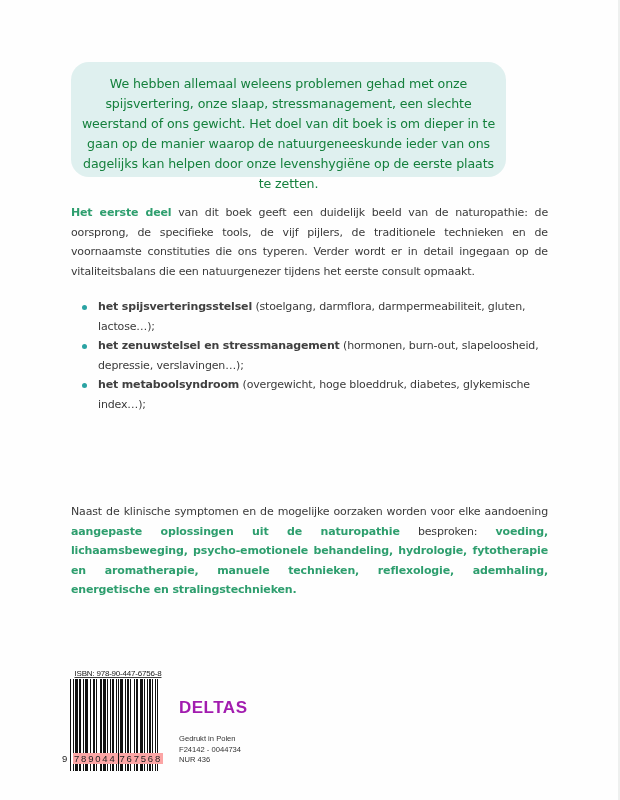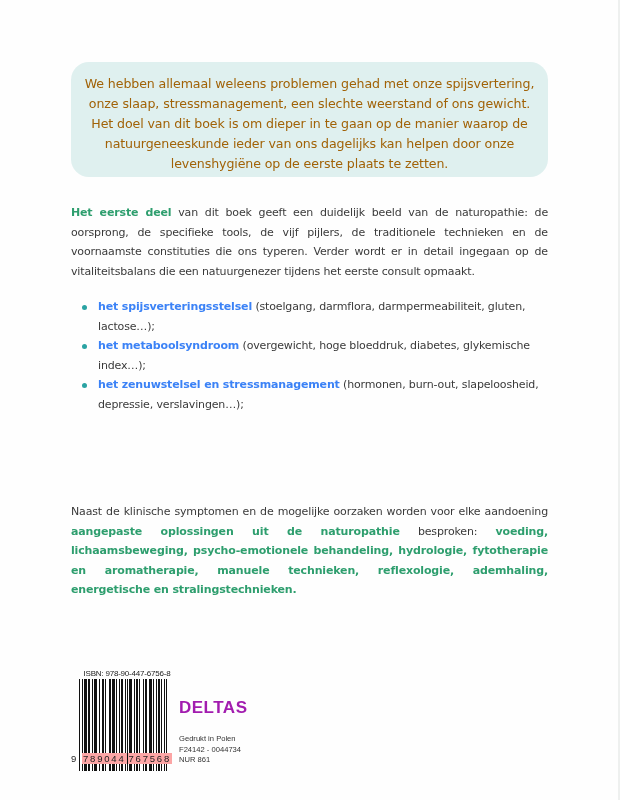--- a/index.html
+++ b/index.html
@@ -2,41 +2,41 @@
 <html><head>
   <meta charset="utf-8">
   <style>
     html, body { margin: 0; padding: 0; }
     body {
       width: 620px; height: 800px; background: #fefefe; position: relative; overflow: hidden;
       font-family: "DejaVu Sans", sans-serif; color: #3a3a3a;
     }
     .edge { position: absolute; right: 0; top: 0; width: 2px; height: 800px; background: #eef0ef; }
     .intro-box {
-      position: absolute; left: 71px; top: 62px; width: 477px; height: 115px;
+      position: absolute; left: 71px; top: 62px; width: 435px; height: 115px;
       background: #dff0ef; border-radius: 18px; box-sizing: border-box;
       padding: 12px 10px 0 10px; text-align: center;
-      color: #a16207; font-size: 12.6px; line-height: 20px; letter-spacing: -0.1px;
+      color: #15803d; font-size: 12.6px; line-height: 20px; letter-spacing: -0.1px;
     }
     .body-text {
       position: absolute; left: 71px; width: 477px;
       font-size: 11px; line-height: 19.6px; text-align: justify; letter-spacing: -0.15px; color: #3a3a3a;
     }
     .green { color: #2e9e6e; font-weight: bold; }
-    .teal  { color: #3b82f6; font-weight: bold; }
+    .teal  { color: #404040; font-weight: bold; }
     .sec1 { top: 203px; }
     .sec2 { top: 297px; text-align: left; }
     .sec3 { top: 502px; }
     ul.themes { list-style: none; margin: 0; padding: 0; }
     ul.themes li { position: relative; padding-left: 27px; text-align: left; }
     ul.themes li .dot {
       position: absolute; left: 11px; top: 8px; width: 5px; height: 5px; border-radius: 50%; background: #2aa3a3;
     }
     p { margin: 0; }
-    .barcode-block { position: absolute; left: 71px; top: 669px; width: 106px; }
+    .barcode-block { position: absolute; left: 62px; top: 669px; width: 106px; text-decoration: underline; }
     .isbn-label { font-size: 8px; color: #222; letter-spacing: -0.2px; text-align: center; margin-left: 6px; font-family: "Liberation Sans", sans-serif; }
     .bars { display: flex; height: 92px; margin-left: 8px; margin-top: 1px; align-items: stretch; }
     .bars span { display: block; background: #111; }
     .barcode-digits {
       position: absolute; left: 0; top: 84px; width: 106px; display: flex; font-family: "Liberation Sans", sans-serif;
       font-size: 9.5px; color: #222; background: transparent;
     }
     .barcode-digits .first { width: 8px; }
     .barcode-digits .grp { background: #fca5a5; padding: 0 1px; letter-spacing: 1.8px; }
     .publisher { position: absolute; left: 179px; top: 698px; }
@@ -55,22 +55,22 @@
   <p>We hebben allemaal weleens problemen gehad met onze spijsvertering, onze slaap, stressmanagement, een slechte weerstand of ons gewicht. Het doel van dit boek is om dieper in te gaan op de manier waarop de natuurgeneeskunde ieder van ons dagelijks kan helpen door onze levenshygiëne op de eerste plaats te zetten.</p>
 </div>
 
 <div class="body-text sec1">
   <p><span class="green">Het eerste deel</span><span> van dit boek geeft een duidelijk beeld van de naturopathie: de oorsprong, de specifieke tools, de vijf pijlers, de traditionele technieken en de voornaamste constituties die ons typeren. Verder wordt er in detail ingegaan op de vitaliteitsbalans die een natuurgenezer tijdens het eerste consult opmaakt.</span></p>
 </div>
 
 <div class="body-text sec2">
   <ul class="themes">
     <li><span class="dot"></span><span class="teal">het spijsverteringsstelsel</span><span> (stoelgang, darmflora, darmpermeabiliteit, gluten, lactose…);</span></li>
+    <li><span class="dot"></span><span class="teal">het zenuwstelsel en stressmanagement</span><span> (hormonen, burn-out, slapeloosheid, depressie, verslavingen…);</span></li>
     <li><span class="dot"></span><span class="teal">het metaboolsyndroom</span><span> (overgewicht, hoge bloeddruk, diabetes, glykemische index…);</span></li>
-    <li><span class="dot"></span><span class="teal">het zenuwstelsel en stressmanagement</span><span> (hormonen, burn-out, slapeloosheid, depressie, verslavingen…);</span></li>
   </ul>
 </div>
 
 <div class="body-text sec3">
   <p lang="nl" style="hyphens:auto;"><span>Naast de klinische symptomen en de mogelijke oorzaken worden voor elke aandoening </span><span class="green">aangepaste oplossingen uit de naturopathie</span><span> besproken: </span><span class="green">voeding, lichaamsbeweging, psycho-emotionele behandeling, hydrologie, fytotherapie en aromatherapie, manuele technieken, reflexologie, ademhaling, energetische en stralingstechnieken</span><span class="green">.</span></p>
 </div>
 
 <div class="barcode-block">
   <div class="isbn-label">ISBN: 978-90-447-6756-8</div>
   <div class="bars">
@@ -109,15 +109,15 @@
     <span class="grp" style="margin-left:3px">789044</span>
     <span class="grp" style="margin-left:1px">767568</span>
   </div>
 </div>
 
 <div class="publisher">
   <div class="logo">DELTAS</div>
   <div class="print-info">
     <div>Gedrukt in Polen</div>
     <div>F24142 - 0044734</div>
-    <div>NUR 861</div>
+    <div>NUR 436</div>
   </div>
 </div>
 
 </body></html>

